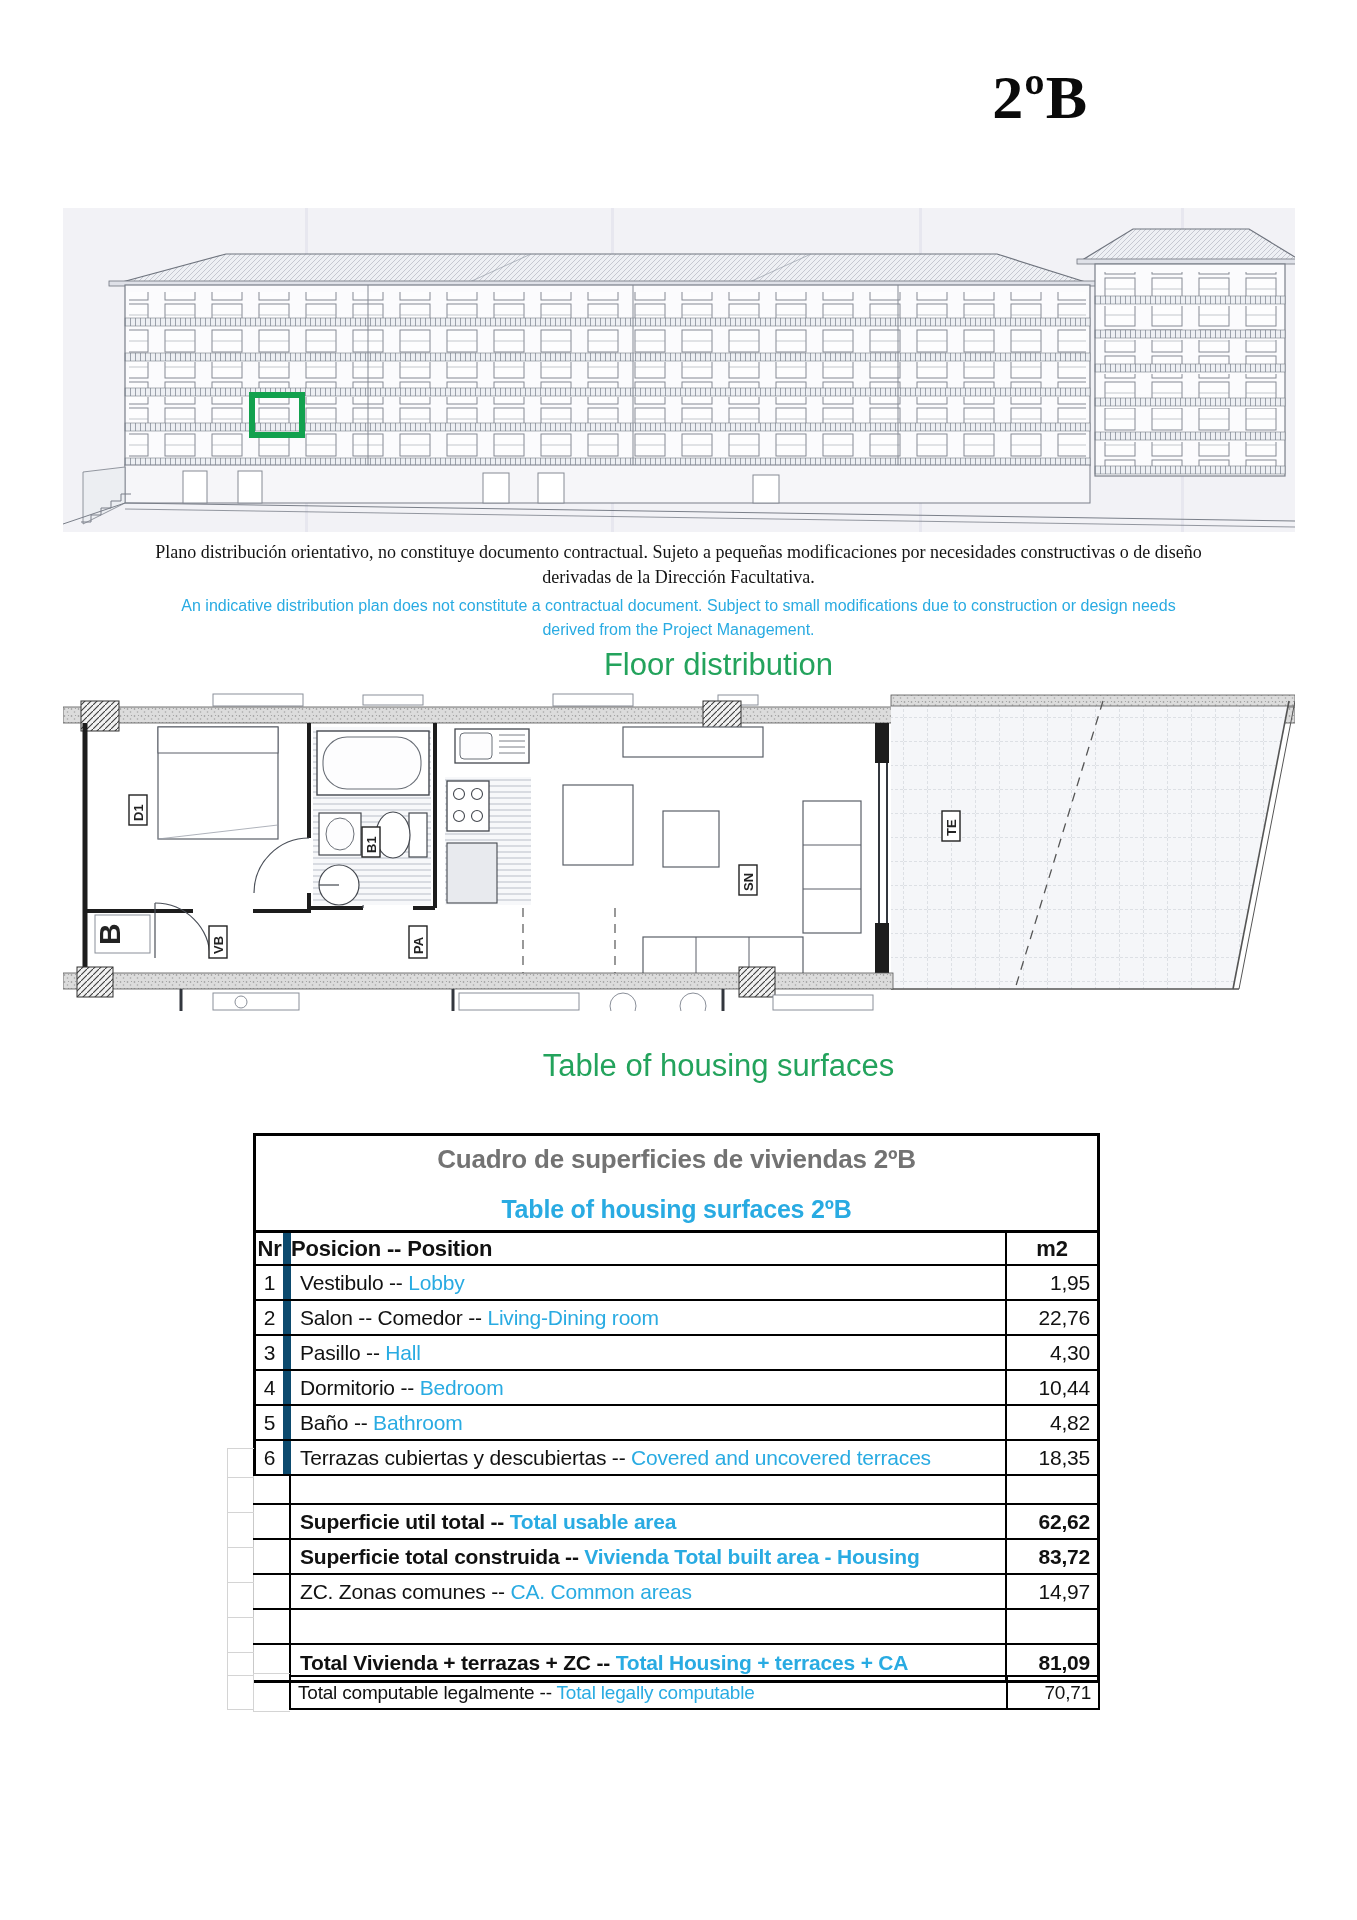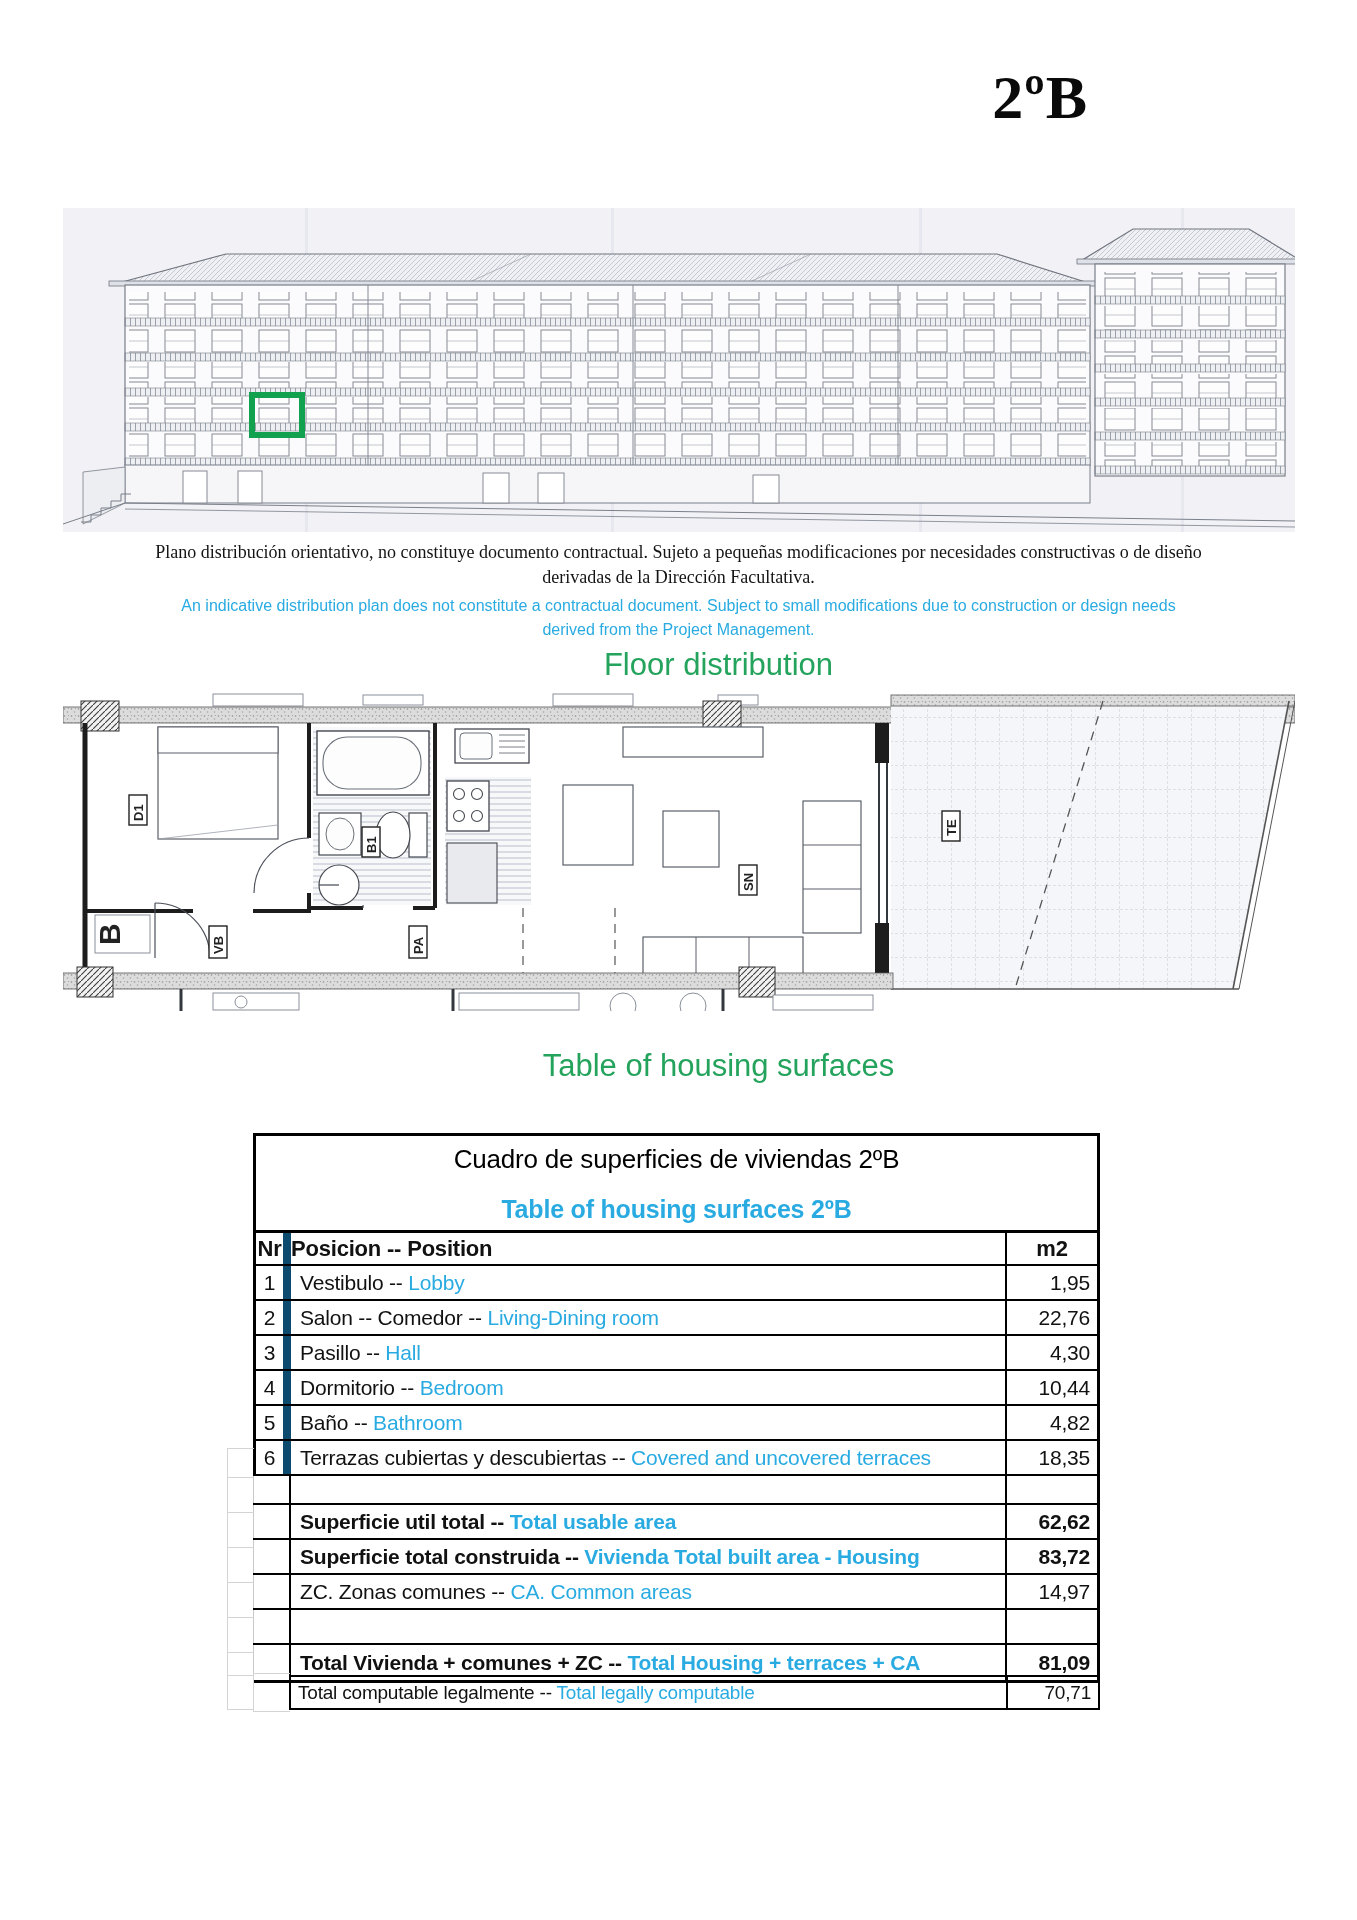--- a/index.html
+++ b/index.html
@@ -28,21 +28,21 @@
   
   .tbl{
     position:absolute;left:253px;top:1133px;width:847px;
     border-top:3px solid #000;border-right:3px solid #000;border-bottom:3px solid #000;
     box-sizing:border-box;font-size:21px;letter-spacing:-0.2px;
   }
   .t-title{
     border-left:3px solid #000;border-bottom:3px solid #000;
     text-align:center;padding:8px 0 6px 0;box-sizing:border-box;
   }
-  .t-title .es{display:block;font-weight:normal;font-size:26px;color:#000000;}
+  .t-title .es{display:block;font-weight:bold;font-size:26px;color:#737373;}
   .t-title .en{display:block;font-weight:bold;font-size:25px;color:#29abe2;margin-top:20px;}
   .row{display:flex;align-items:center;box-sizing:border-box;height:35px;border-bottom:2px solid #000;}
   .row.hdr{height:33px;font-weight:bold;font-size:22px;}
   .row.empty-r{height:29px;}
   .row.last{border-bottom:none;}
   .c-nr{width:38px;align-self:stretch;display:flex;align-items:center;justify-content:center;
         border-left:3px solid #000;border-right:8px solid #0c4a6e;box-sizing:border-box;}
   .c-nr.ghost{border-left:1px solid #c9c9c9;border-right:2px solid #000;background:#fff;}
   .c-pos{flex:1;padding-left:9px;white-space:nowrap;overflow:hidden;}
   .c-pos .en{color:#29abe2;}
@@ -396,21 +396,21 @@
   </div>
 
   <div class="row">
     <div class="c-nr ghost"></div>
     <div class="c-pos"></div>
     <div class="c-m2"></div>
   </div>
 
   <div class="row bold last">
     <div class="c-nr ghost"></div>
-    <div class="c-pos"><span>Total Vivienda + comunes + ZC --</span> <span class="en">Total Housing + terraces + CA</span></div>
+    <div class="c-pos"><span>Total Vivienda + terrazas + ZC --</span> <span class="en">Total Housing + terraces + CA</span></div>
     <div class="c-m2">81,09</div>
   </div>
 </div>
 
 <div class="stub">
   <i style="top:0;"></i>
     <i style="top:29px;"></i>
     <i style="top:64px;"></i>
     <i style="top:99px;"></i>
   <i style="top:134px;"></i>

